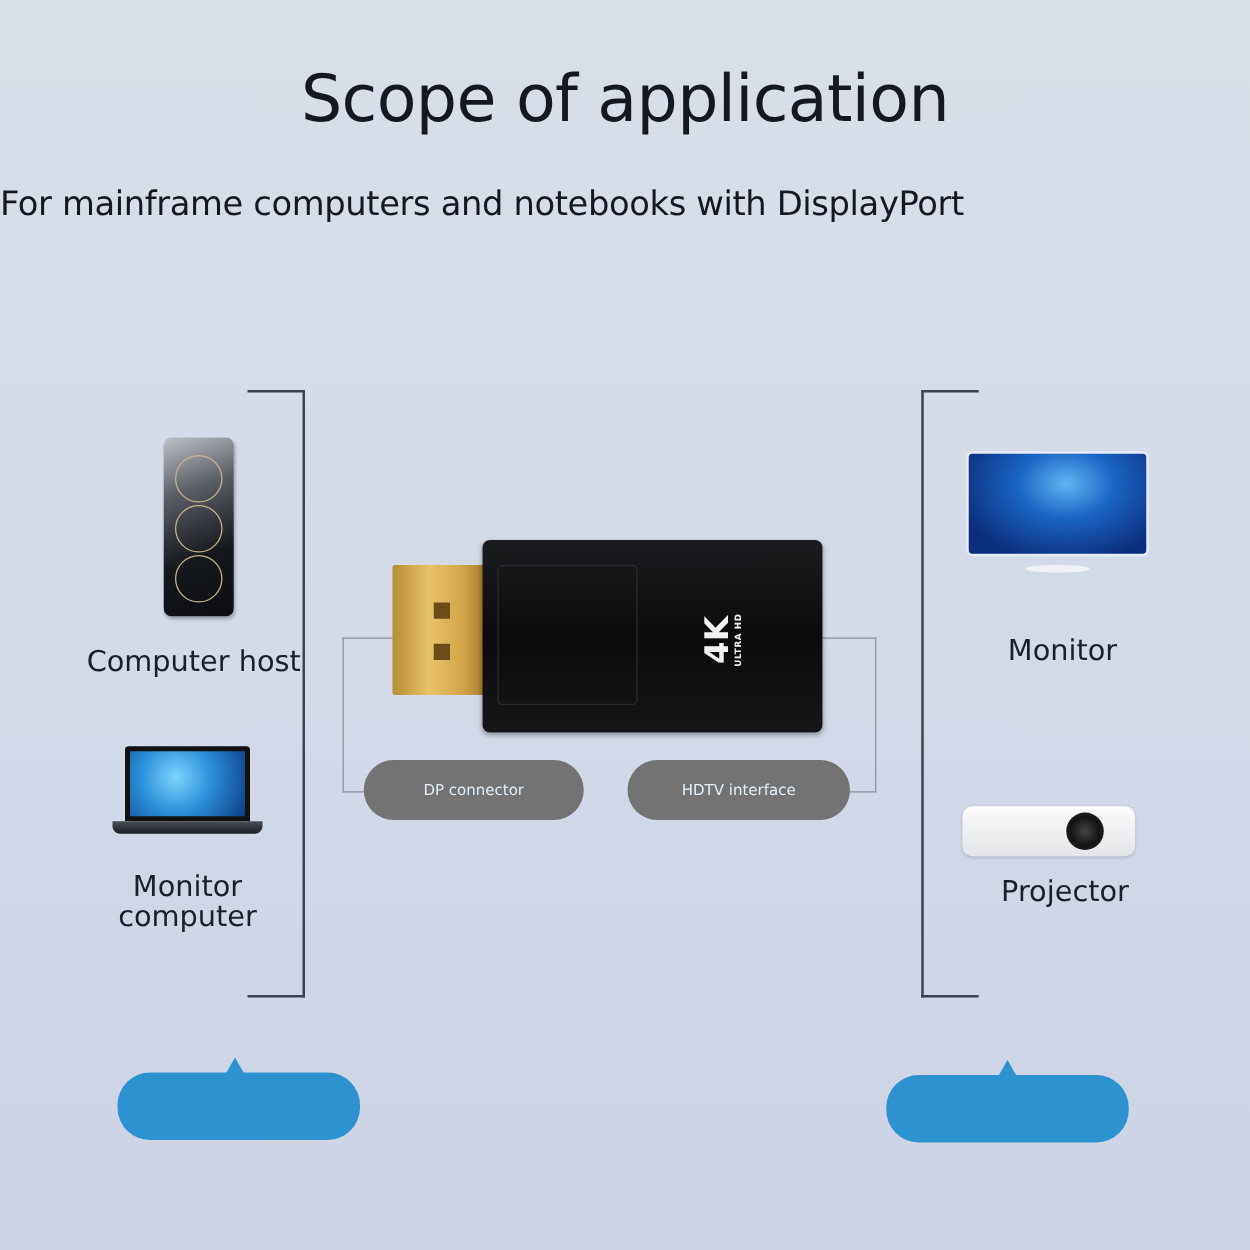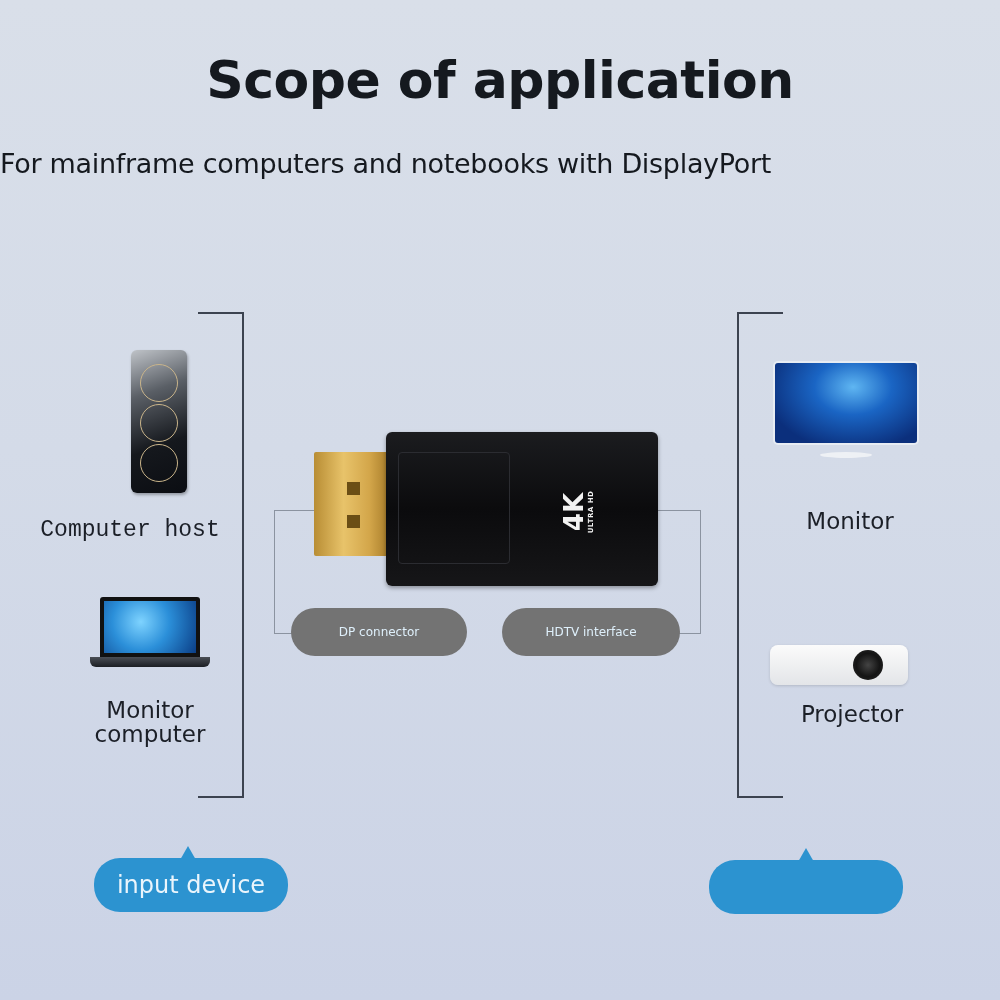--- a/index.html
+++ b/index.html
@@ -1,20 +1,20 @@
 <!DOCTYPE html>
 <html><head>
 <meta charset="utf-8">
 <style>
   html,body{margin:0;padding:0;}
   body{width:1000px;height:1000px;position:relative;overflow:hidden;
     background:linear-gradient(180deg,#d9dfe9 0%,#d4dbe8 45%,#cbd3e6 100%);
     font-family:"DejaVu Sans","Liberation Sans",sans-serif;color:#15191f;}
   .abs{position:absolute;}
-  .title{left:0;width:1000px;top:50px;text-align:center;font-size:52px;font-weight:700;letter-spacing:-0.5px;}
+  .title{left:0;width:1000px;top:50px;text-align:center;font-size:52px;font-weight:400;letter-spacing:-0.5px;}
   .subtitle{left:0;width:1000px;top:148px;font-size:27px;letter-spacing:-0.3px;}
   .label{font-size:23px;text-align:center;line-height:24px;color:#1b1f27;}
   .bracket-l{left:198px;top:312px;width:44px;height:482px;border-top:2px solid #3c4350;border-right:2px solid #3c4350;border-bottom:2px solid #3c4350;}
   .bracket-r{left:737px;top:312px;width:44px;height:482px;border-top:2px solid #3c4350;border-left:2px solid #3c4350;border-bottom:2px solid #3c4350;}
   .bubble{background:#2c93d0;color:#eaf5fc;border-radius:26px;font-size:24px;display:flex;align-items:center;justify-content:center;}
   .bubble .tail{position:absolute;top:-12px;width:0;height:0;border-left:8px solid transparent;border-right:8px solid transparent;border-bottom:14px solid #2c93d0;}
   .pill{background:#737373;color:#dff0fb;border-radius:24px;font-size:12px;display:flex;align-items:center;justify-content:center;}
   .wire{border:1.5px solid #8b93a0;}
   
   .tower{left:131px;top:350px;width:56px;height:143px;border-radius:6px;
@@ -43,34 +43,33 @@
 <div class="abs title">Scope of application</div>
 <div class="abs subtitle">For mainframe computers and notebooks with DisplayPort</div>
 
 <div class="abs bracket-l"></div>
 
 <div class="abs tower">
   <div class="ring" style="top:14px"></div>
   <div class="ring" style="top:54px"></div>
   <div class="ring" style="top:94px"></div>
 </div>
-<div class="abs label" style="left:35px;top:518px;width:190px;font-family:Liberation Mono, monospace;">Computer host</div>
+<div class="abs label" style="left:60px;top:518px;width:190px;">Computer host</div>
 
 <div class="abs laptop-screen">
     <div class="scr"></div>
   </div>
 <div class="abs laptop-base"></div>
 <div class="abs label" style="left:70px;top:698px;width:160px;">
   <div>Monitor</div>
   <div>computer</div>
 </div>
 
 <div class="abs bubble" style="left:94px;top:858px;width:194px;height:54px;">
   <div class="tail" style="left:86px;"></div>
-  <span>input device</span>
 </div>
 
 <div class="abs wire" style="left:274px;top:510px;width:44px;height:122px;border-right:none;"></div>
 <div class="abs wire" style="left:656px;top:510px;width:44px;height:122px;border-left:none;"></div>
 
 <div class="abs plug">
   <div class="hole" style="top:30px"></div>
   <div class="hole" style="top:63px"></div>
 </div>
 <div class="abs adapter">

